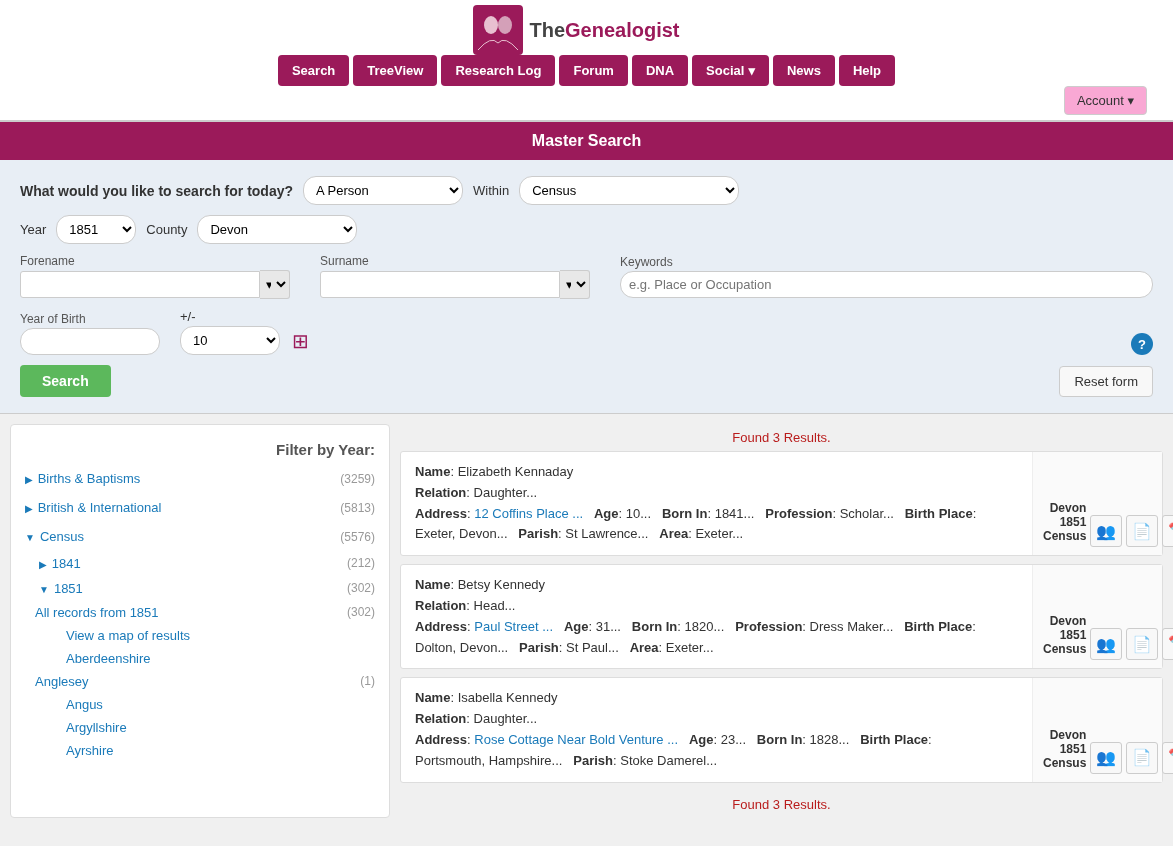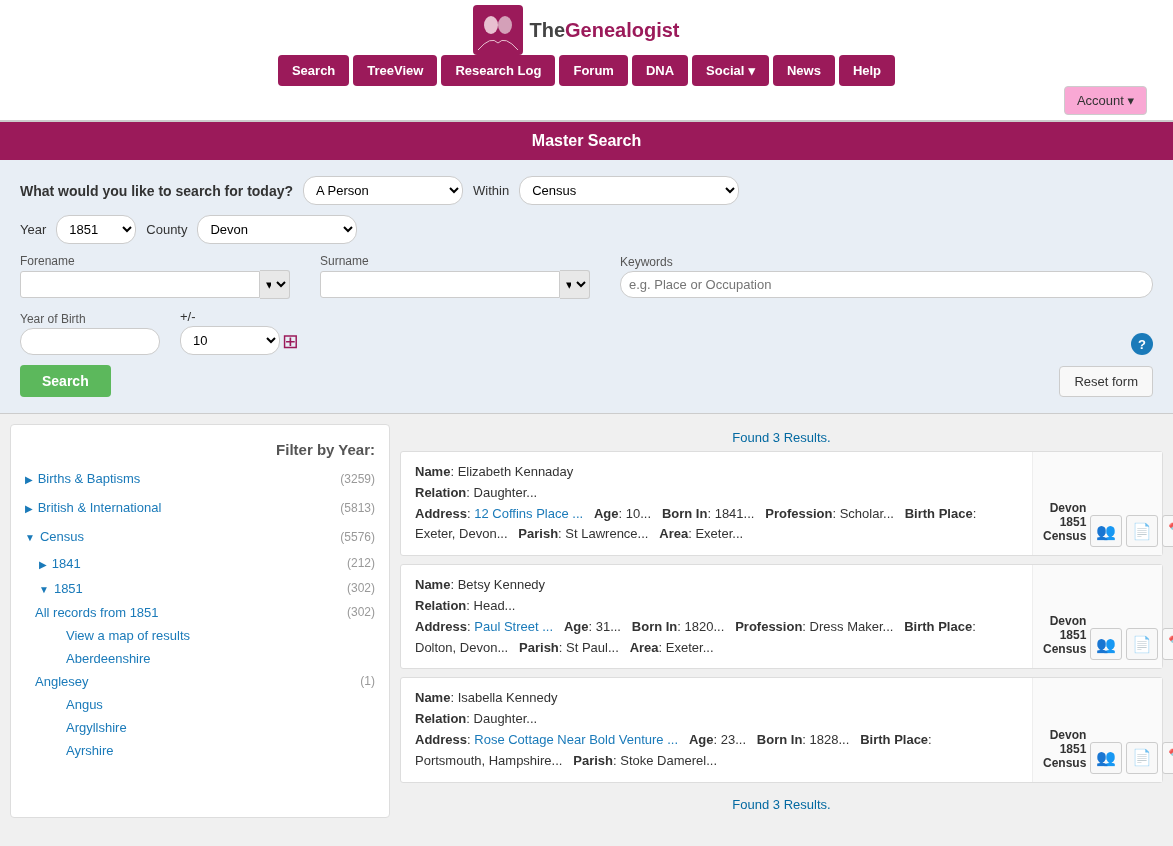--- a/index.html
+++ b/index.html
@@ -117,21 +117,21 @@
     .sub-item .sub-name { color: #1a7ab9; display: flex; align-items: center; gap: 5px; }
     .sub-item .sub-count { color: #999; font-size: 12px; }
     .link-item { padding: 4px 14px 4px 55px; font-size: 13px; cursor: pointer; }
     .link-item a { color: #1a7ab9; text-decoration: none; }
     .link-item-count { display: flex; justify-content: space-between; padding: 4px 14px 4px 24px; }
     .link-item-count a { color: #1a7ab9; font-size: 13px; text-decoration: none; }
     .link-item-count span { color: #999; font-size: 12px; }
 
     
     #main-results { flex: 1; margin-left: 10px; }
-    .results-summary { text-align: center; color: #0369a1; font-size: 13px; padding: 6px 0; }
+    .results-summary { text-align: center; color: #b91c1c; font-size: 13px; padding: 6px 0; }
     .result-card {
       background: #fff;
       border: 1px solid #ddd;
       border-radius: 3px;
       margin-bottom: 8px;
       display: flex;
       align-items: stretch;
     }
     .result-info { flex: 1; padding: 10px 14px; font-size: 13px; line-height: 1.6; }
     .result-info .field-name { font-weight: bold; }
@@ -239,21 +239,21 @@
       <input type="text" class="input-keywords" style="width: 100%;" placeholder="e.g. Place or Occupation">
     </div>
   </div>
   <div class="form-row" style="align-items:flex-end;">
     <div class="field-group">
       <label>Year of Birth</label>
       <input type="text" class="input-yob" style="">
     </div>
     <div style="display:flex; flex-direction:column; gap:2px; margin-left:10px;">
       <label>+/-</label>
-      <div style="display:flex; align-items:center; gap:2px;">
+      <div style="display:flex; align-items:center; gap:12px;">
         <select class="select-plusminus">
           <option>10</option>
         </select>
         <span class="calc-icon">⊞</span>
       </div>
     </div>
     <div style="flex:1; display:flex; justify-content:flex-end; align-items:center; gap:6px;">
       <span class="help-icon">?</span>
     </div>
   </div>

